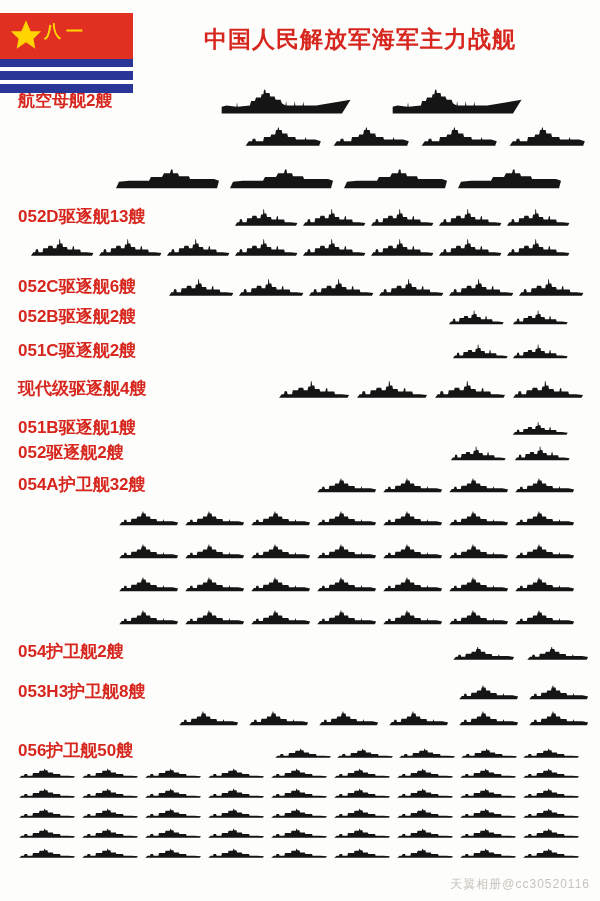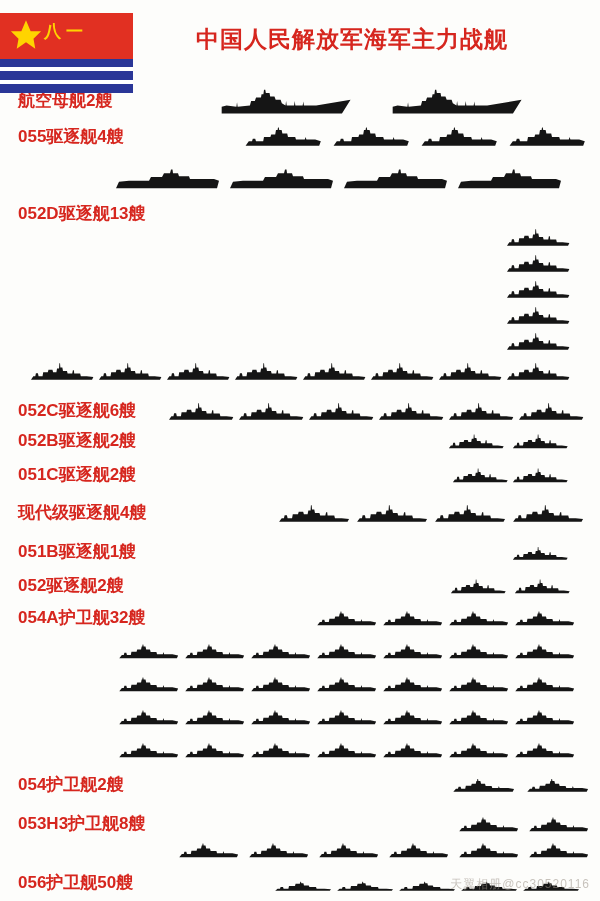--- a/index.html
+++ b/index.html
@@ -20,21 +20,21 @@
     line-height:1;
   }
   .stripe{width:100%;}
   .s-b1{height:8px;background:#2a3697;}
   .s-w1{height:4px;background:#ffffff;}
   .s-b2{height:9px;background:#2a3697;}
   .s-w2{height:4px;background:#ffffff;}
   .s-b3{height:9px;background:#2a3697;}
   
   .title{
-    position:absolute;top:24px;left:116px;width:472px;
+    position:absolute;top:24px;left:124px;width:472px;
     text-align:center;
     color:#d6261e;font-size:23px;font-weight:bold;letter-spacing:1px;
     white-space:nowrap;
   }
   
   .sections{padding-top:84px;}
   .ship-row{
     display:flex;justify-content:flex-end;align-items:flex-end;
   }
   .class-label{
@@ -81,21 +81,20 @@
           <svg class="ship" width="135" height="34" viewBox="0 0 220 60" preserveAspectRatio="none">
             <path d="M6 52 L6 40 L14 38 L30 40 L31 32 L32 40 L52 38 L54 30 L60 30 L62 24 L70 24 L71 18 L74 18 L75 10 L77 10 L78 16 L84 16 L85 22 L92 22 L94 28 L102 28 L104 34 L110 38 L111 30 L112 38 L124 38 L125 30 L126 38 L138 38 L139 31 L140 38 L160 38 L216 28 L202 52 Z"></path>
           </svg>
           <svg class="ship" width="135" height="34" viewBox="0 0 220 60" preserveAspectRatio="none">
             <path d="M6 52 L6 40 L14 38 L30 40 L31 32 L32 40 L52 38 L54 30 L60 30 L62 24 L70 24 L71 18 L74 18 L75 10 L77 10 L78 16 L84 16 L85 22 L92 22 L94 28 L102 28 L104 34 L110 38 L111 30 L112 38 L124 38 L125 30 L126 38 L138 38 L139 31 L140 38 L160 38 L216 28 L202 52 Z"></path>
           </svg>
         </div>
       </div>
       <div class="fleet-section" style="margin-top: 6px;">
         <div class="ship-row" style="padding-right: 12px; column-gap: 8px;">
-          <div class="class-label">055驱逐舰4艘</div>
           <svg class="ship" width="80" height="26" viewBox="0 0 200 60" preserveAspectRatio="none">
             <path d="M4 50 L12 40 L20 40 L22 34 L28 34 L30 40 L48 40 L50 30 L66 30 L68 24 L78 24 L80 14 L84 14 L85 8 L87 8 L88 14 L94 14 L96 22 L108 22 L110 30 L128 30 L130 36 L152 36 L154 30 L156 36 L178 36 L192 40 L188 50 Z"></path>
           </svg>
           <svg class="ship" width="80" height="26" viewBox="0 0 200 60" preserveAspectRatio="none">
             <path d="M4 50 L12 40 L20 40 L22 34 L28 34 L30 40 L48 40 L50 30 L66 30 L68 24 L78 24 L80 14 L84 14 L85 8 L87 8 L88 14 L94 14 L96 22 L108 22 L110 30 L128 30 L130 36 L152 36 L154 30 L156 36 L178 36 L192 40 L188 50 Z"></path>
           </svg>
           <svg class="ship" width="80" height="26" viewBox="0 0 200 60" preserveAspectRatio="none">
             <path d="M4 50 L12 40 L20 40 L22 34 L28 34 L30 40 L48 40 L50 30 L66 30 L68 24 L78 24 L80 14 L84 14 L85 8 L87 8 L88 14 L94 14 L96 22 L108 22 L110 30 L128 30 L130 36 L152 36 L154 30 L156 36 L178 36 L192 40 L188 50 Z"></path>
           </svg>
           <svg class="ship" width="80" height="26" viewBox="0 0 200 60" preserveAspectRatio="none">
@@ -113,21 +112,21 @@
           </svg>
           <svg class="ship" width="110" height="28" viewBox="0 0 220 60" preserveAspectRatio="none">
             <path d="M4 52 L10 38 L30 36 L70 36 L74 28 L96 28 L100 20 L112 20 L114 12 L117 12 L118 20 L128 20 L130 26 L150 26 L152 32 L200 32 L210 36 L206 52 Z"></path>
           </svg>
           <svg class="ship" width="110" height="28" viewBox="0 0 220 60" preserveAspectRatio="none">
             <path d="M4 52 L10 38 L30 36 L70 36 L74 28 L96 28 L100 20 L112 20 L114 12 L117 12 L118 20 L128 20 L130 26 L150 26 L152 32 L200 32 L210 36 L206 52 Z"></path>
           </svg>
         </div>
       </div>
       <div class="fleet-section" style="margin-top: 12px;">
-        <div class="ship-row" style="padding-right: 28px; column-gap: 2px; flex-direction: column;">
+        <div class="ship-row" style="padding-right: 28px; column-gap: 2px;">
           <div class="class-label">052D驱逐舰13艘</div>
           <svg class="ship" width="66" height="26" viewBox="0 0 200 60" preserveAspectRatio="none">
             <path d="M3 50 L10 42 L16 42 L18 35 L24 35 L26 42 L38 42 L40 33 L54 33 L56 27 L68 27 L70 33 L80 33 L82 24 L88 24 L89 12 L91 12 L92 22 L98 22 L100 30 L112 30 L114 36 L128 36 L130 28 L133 28 L134 36 L152 36 L154 42 L172 42 L192 44 L188 50 Z"></path>
           </svg>
           <svg class="ship" width="66" height="26" viewBox="0 0 200 60" preserveAspectRatio="none">
             <path d="M3 50 L10 42 L16 42 L18 35 L24 35 L26 42 L38 42 L40 33 L54 33 L56 27 L68 27 L70 33 L80 33 L82 24 L88 24 L89 12 L91 12 L92 22 L98 22 L100 30 L112 30 L114 36 L128 36 L130 28 L133 28 L134 36 L152 36 L154 42 L172 42 L192 44 L188 50 Z"></path>
           </svg>
           <svg class="ship" width="66" height="26" viewBox="0 0 200 60" preserveAspectRatio="none">
             <path d="M3 50 L10 42 L16 42 L18 35 L24 35 L26 42 L38 42 L40 33 L54 33 L56 27 L68 27 L70 33 L80 33 L82 24 L88 24 L89 12 L91 12 L92 22 L98 22 L100 30 L112 30 L114 36 L128 36 L130 28 L133 28 L134 36 L152 36 L154 42 L172 42 L192 44 L188 50 Z"></path>
           </svg>
@@ -228,21 +227,21 @@
         </div>
       </div>
       <div class="fleet-section" style="margin-top: 16px;">
         <div class="ship-row" style="padding-right: 30px; ">
           <div class="class-label">051B驱逐舰1艘</div>
           <svg class="ship" width="58" height="20" viewBox="0 0 200 60" preserveAspectRatio="none">
             <path d="M3 50 L10 42 L16 42 L18 35 L24 35 L26 42 L38 42 L40 33 L54 33 L56 27 L68 27 L70 33 L80 33 L82 24 L88 24 L89 12 L91 12 L92 22 L98 22 L100 30 L112 30 L114 36 L128 36 L130 28 L133 28 L134 36 L152 36 L154 42 L172 42 L192 44 L188 50 Z"></path>
           </svg>
         </div>
       </div>
-      <div class="fleet-section" style="margin-top: 12px;">
+      <div class="fleet-section" style="margin-top: 4px;">
         <div class="ship-row" style="padding-right: 28px; column-gap: 6px;">
           <div class="class-label">052驱逐舰2艘</div>
           <svg class="ship" width="58" height="22" viewBox="0 0 200 60" preserveAspectRatio="none">
             <path d="M3 50 L10 42 L16 42 L18 35 L24 35 L26 42 L38 42 L40 33 L54 33 L56 27 L68 27 L70 33 L80 33 L82 24 L88 24 L89 12 L91 12 L92 22 L98 22 L100 30 L112 30 L114 36 L128 36 L130 28 L133 28 L134 36 L152 36 L154 42 L172 42 L192 44 L188 50 Z"></path>
           </svg>
           <svg class="ship" width="58" height="22" viewBox="0 0 200 60" preserveAspectRatio="none">
             <path d="M3 50 L10 42 L16 42 L18 35 L24 35 L26 42 L38 42 L40 33 L54 33 L56 27 L68 27 L70 33 L80 33 L82 24 L88 24 L89 12 L91 12 L92 22 L98 22 L100 30 L112 30 L114 36 L128 36 L130 28 L133 28 L134 36 L152 36 L154 42 L172 42 L192 44 L188 50 Z"></path>
           </svg>
         </div>
       </div>

